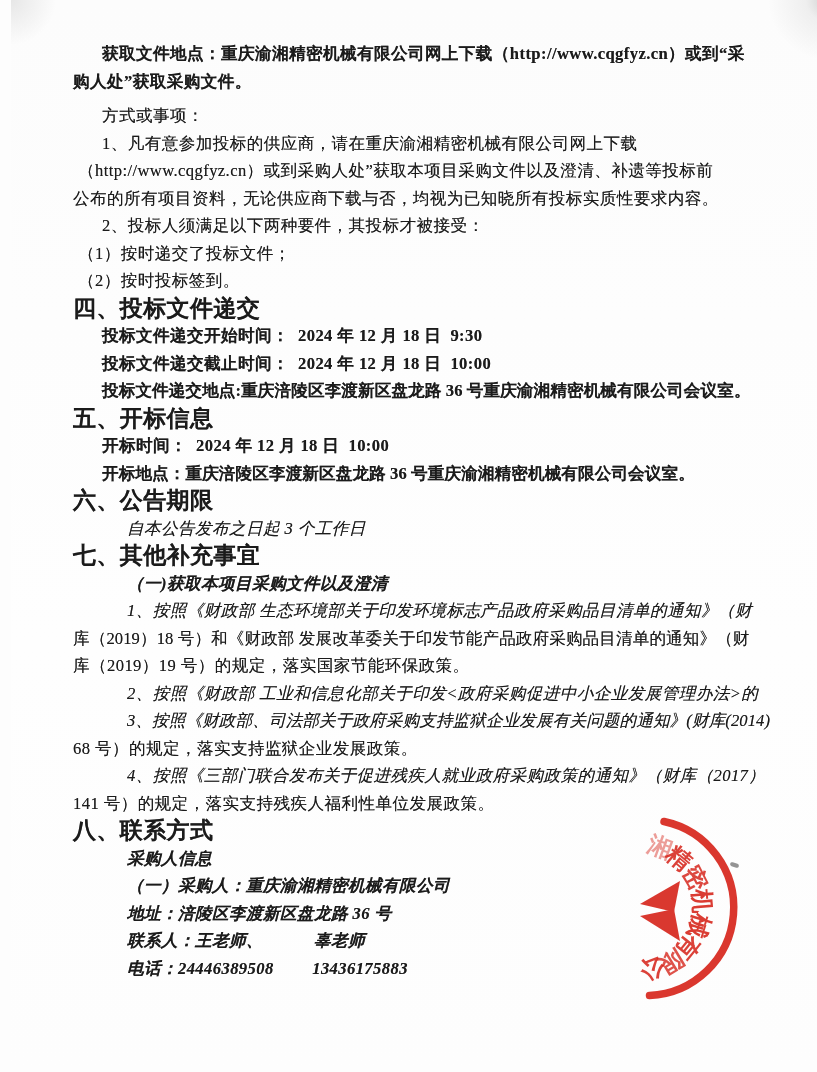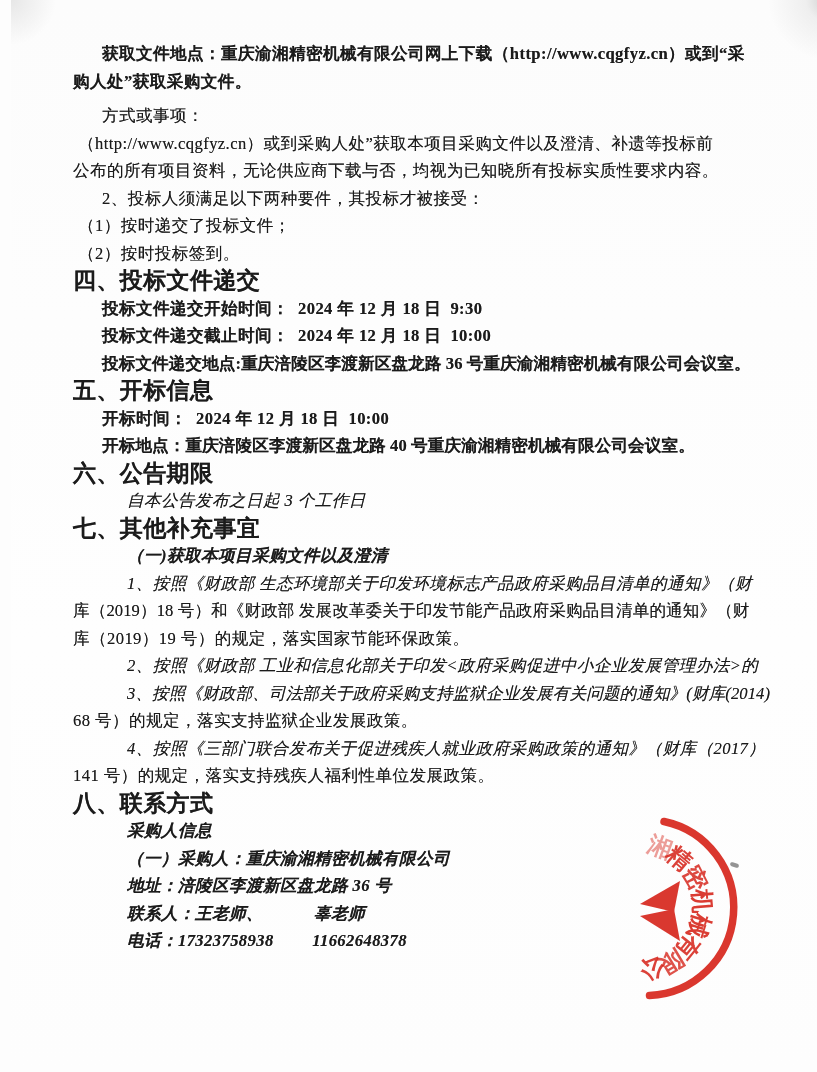--- a/index.html
+++ b/index.html
@@ -50,50 +50,51 @@
   }
 </style>
 </head>
 <body>
 
 <div class="page">
   <div class="doc">
     <p class="ln b i1">获取文件地点：重庆渝湘精密机械有限公司网上下载（http://www.cqgfyz.cn）或到“采</p>
     <p class="ln b">购人处”获取采购文件。</p>
     <p class="ln i1 gap-sm">方式或事项：</p>
+    <p class="ln i1">1、凡有意参加投标的供应商，请在重庆渝湘精密机械有限公司网上下载</p>
     <p class="ln ip">（http://www.cqgfyz.cn）或到采购人处”获取本项目采购文件以及澄清、补遗等投标前</p>
     <p class="ln">公布的所有项目资料，无论供应商下载与否，均视为已知晓所有投标实质性要求内容。</p>
     <p class="ln i1">2、投标人须满足以下两种要件，其投标才被接受：</p>
     <p class="ln ip">（1）按时递交了投标文件；</p>
     <p class="ln ip">（2）按时投标签到。</p>
     <p class="ln h">四、投标文件递交</p>
     <p class="ln b i1">投标文件递交开始时间：  2024 年 12 月 18 日  9:30</p>
     <p class="ln b i1">投标文件递交截止时间：  2024 年 12 月 18 日  10:00</p>
     <p class="ln b i1 tight">投标文件递交地点:重庆涪陵区李渡新区盘龙路 36 号重庆渝湘精密机械有限公司会议室。</p>
     <p class="ln h">五、开标信息</p>
     <p class="ln b i1">开标时间：  2024 年 12 月 18 日  10:00</p>
-    <p class="ln b i1 tight">开标地点：重庆涪陵区李渡新区盘龙路 40 号重庆渝湘精密机械有限公司会议室。</p>
+    <p class="ln b i1 tight">开标地点：重庆涪陵区李渡新区盘龙路 36 号重庆渝湘精密机械有限公司会议室。</p>
     <p class="ln h">六、公告期限</p>
     <p class="ln i2">自本公告发布之日起 3 个工作日</p>
     <p class="ln h">七、其他补充事宜</p>
     <p class="ln b i2">（一)获取本项目采购文件以及澄清</p>
     <p class="ln i2">1、按照《财政部 生态环境部关于印发环境标志产品政府采购品目清单的通知》（财</p>
     <p class="ln tight">库（2019）18 号）和《财政部 发展改革委关于印发节能产品政府采购品目清单的通知》（财</p>
     <p class="ln">库（2019）19 号）的规定，落实国家节能环保政策。</p>
     <p class="ln i2">2、按照《财政部 工业和信息化部关于印发&lt;政府采购促进中小企业发展管理办法&gt;的</p>
     <p class="ln i2 tight">3、按照《财政部、司法部关于政府采购支持监狱企业发展有关问题的通知》(财库(2014)</p>
     <p class="ln">68 号）的规定，落实支持监狱企业发展政策。</p>
     <p class="ln i2">4、按照《三部门联合发布关于促进残疾人就业政府采购政策的通知》（财库（2017）</p>
     <p class="ln">141 号）的规定，落实支持残疾人福利性单位发展政策。</p>
     <p class="ln h">八、联系方式</p>
     <p class="ln b i2">采购人信息</p>
     <p class="ln b i2">（一）采购人：重庆渝湘精密机械有限公司</p>
     <p class="ln b i2">地址：涪陵区李渡新区盘龙路 36 号</p>
     <p class="ln b i2">联系人：王老师、　　　辜老师</p>
-    <p class="ln b i2">电话：17323758938　　 11662648378</p>
+    <p class="ln b i2">电话：24446389508　　 13436175883</p>
   </div>
 
   <div class="speck"></div>
 
   <svg class="seal" width="300" height="245" viewBox="0 0 300 245" xmlns="http://www.w3.org/2000/svg">
 
     <path d="M 133 26.5 A 88 88 0 0 1 118.5 200.5" fill="none" stroke="#d7281e" stroke-width="7.5" stroke-linecap="round" opacity="0.93"></path>
 
     <g fill="#d7281e" opacity="0.92">
       <polygon points="149,86 109,109 143,117"></polygon>

